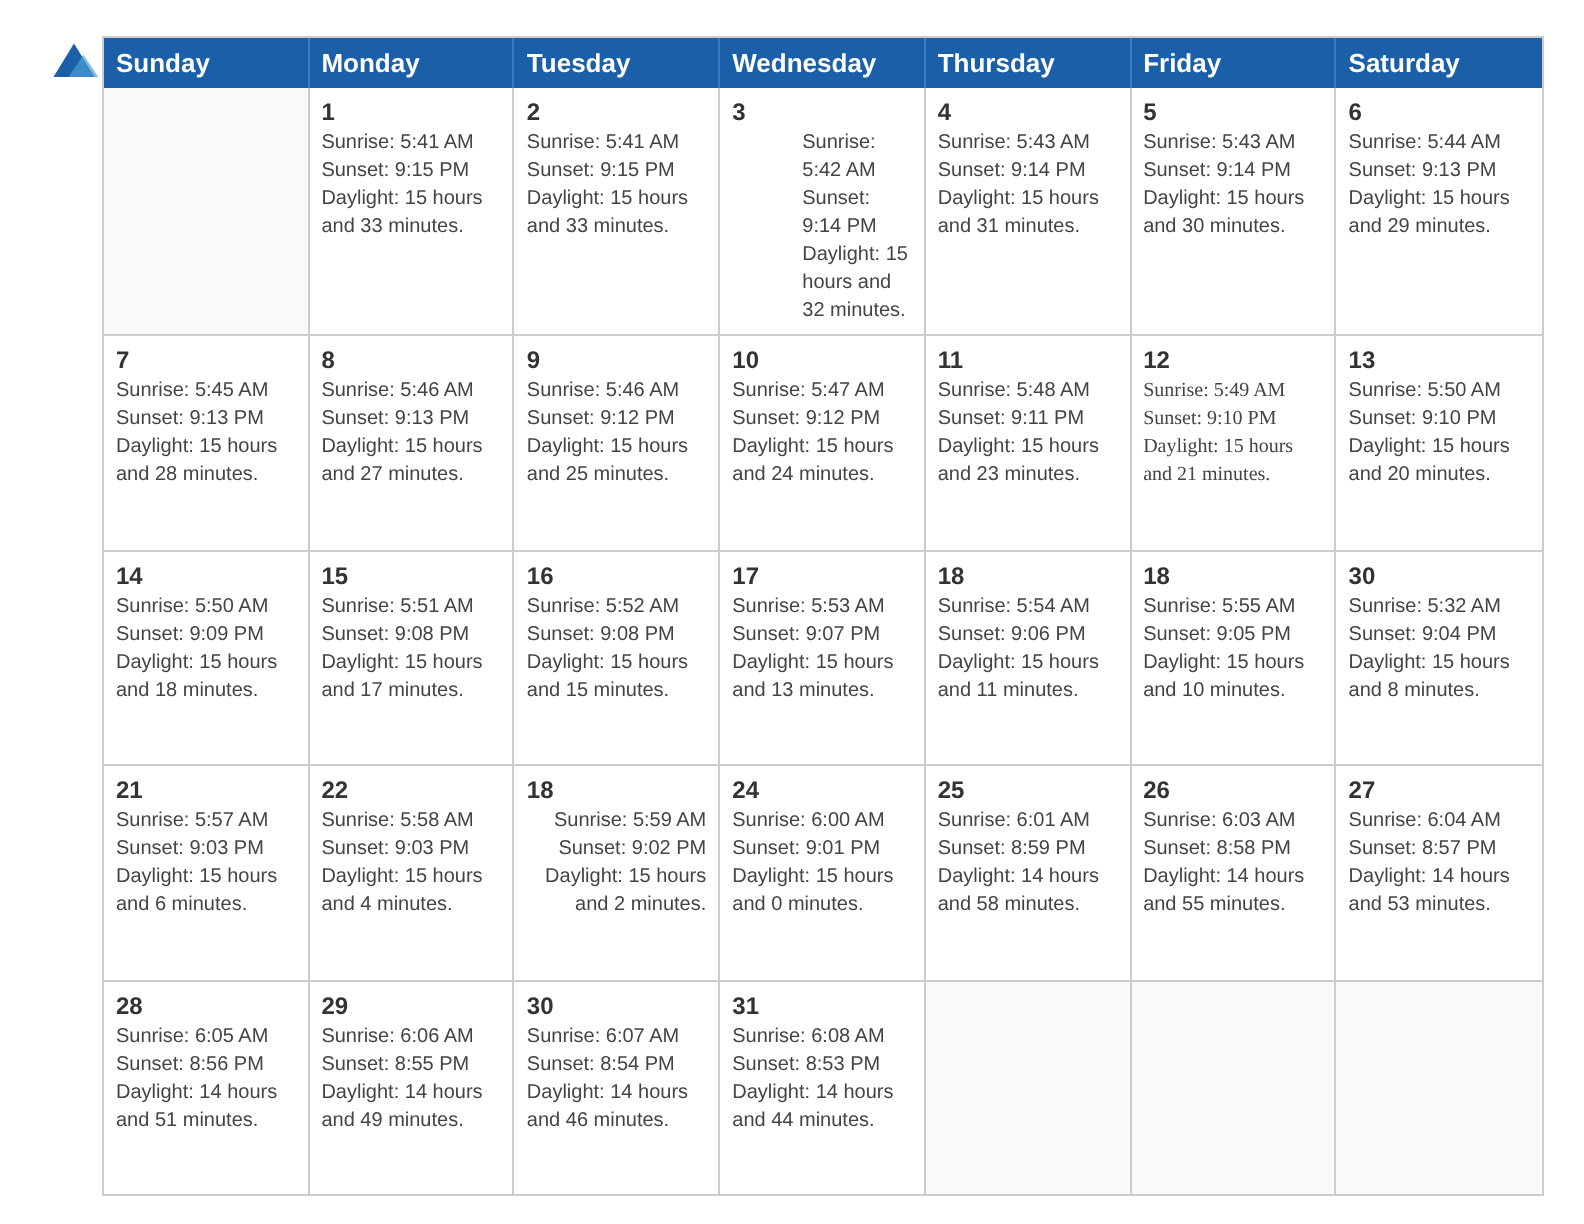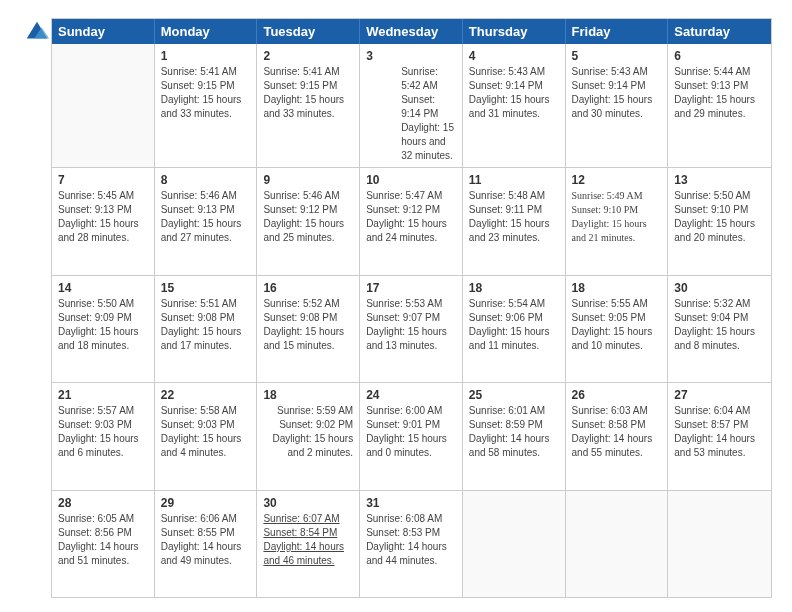--- a/index.html
+++ b/index.html
@@ -324,21 +324,21 @@
 Daylight: 14 hours and 51 minutes.</div>
           </div>
           <div class="cal-cell">
             <div class="day-num">29</div>
             <div class="cell-info" style="white-space: pre-line;">Sunrise: 6:06 AM
 Sunset: 8:55 PM
 Daylight: 14 hours and 49 minutes.</div>
           </div>
           <div class="cal-cell">
             <div class="day-num">30</div>
-            <div class="cell-info" style="white-space: pre-line; text-decoration: underline;">Sunrise: 6:07 AM
+            <div class="cell-info" style="white-space: pre-line;">Sunrise: 6:07 AM
 Sunset: 8:54 PM
 Daylight: 14 hours and 46 minutes.</div>
           </div>
           <div class="cal-cell">
             <div class="day-num">31</div>
             <div class="cell-info" style="white-space: pre-line;">Sunrise: 6:08 AM
 Sunset: 8:53 PM
 Daylight: 14 hours and 44 minutes.</div>
           </div>
           <div class="cal-cell empty"></div>

